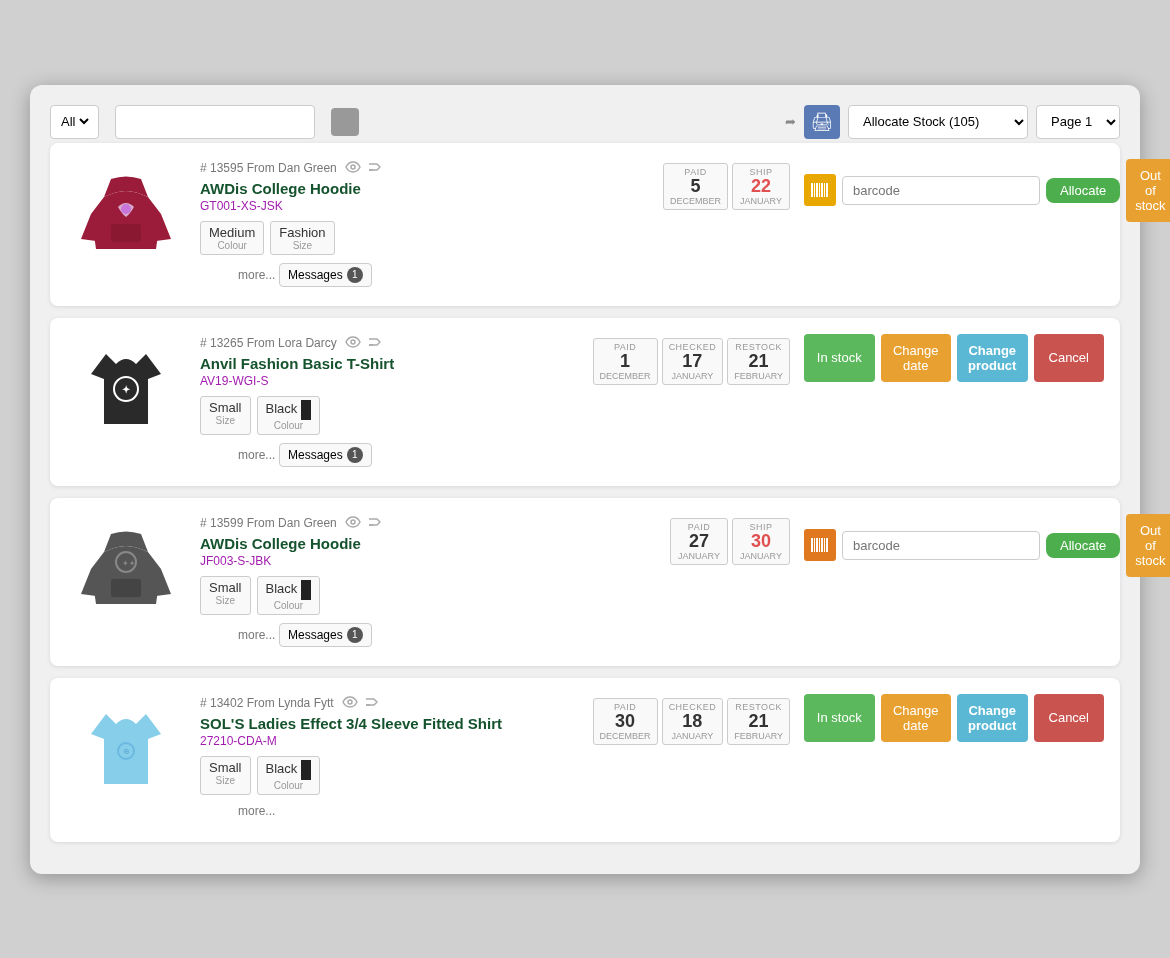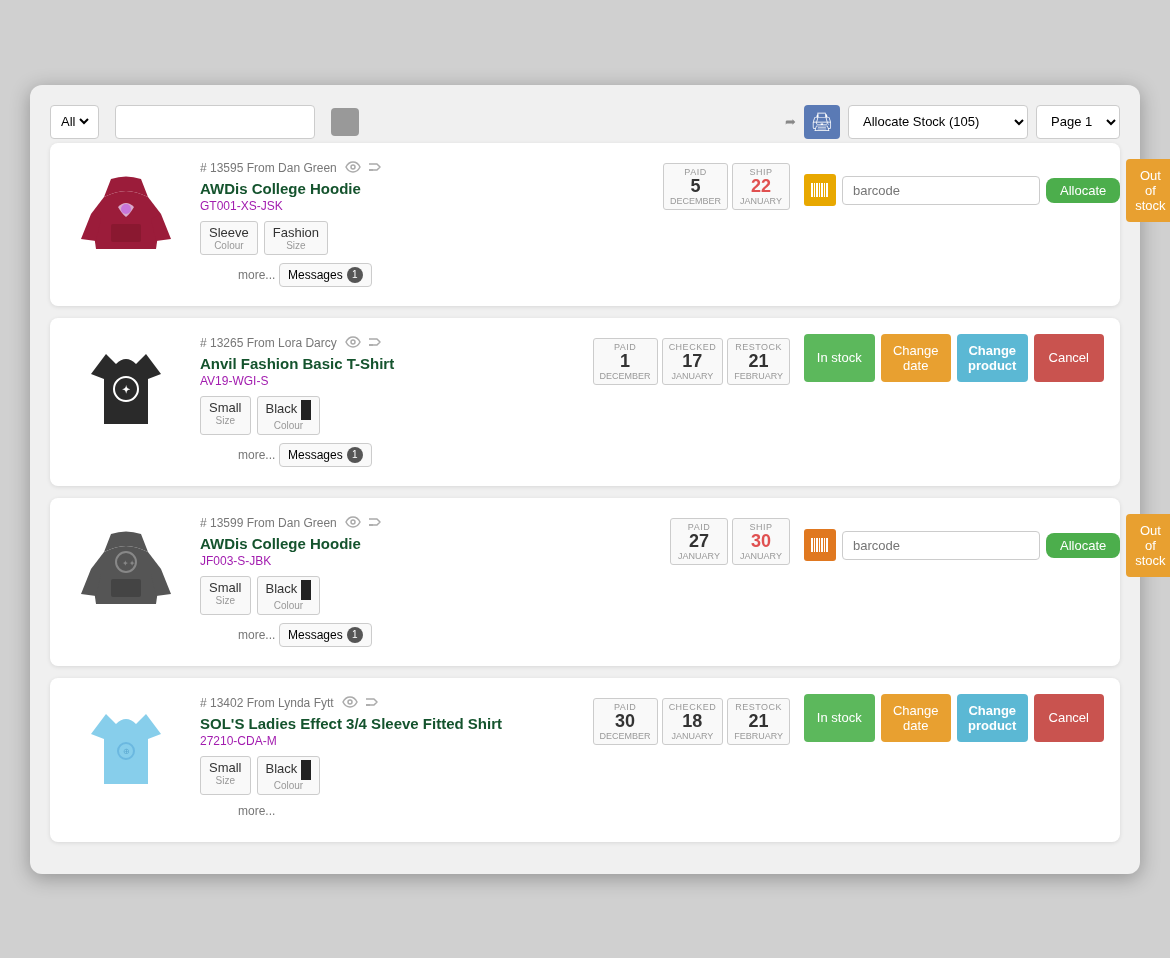--- a/index.html
+++ b/index.html
@@ -359,21 +359,21 @@
     <path d="M2 5h8l3 3-3 3H2" stroke="#aaa" stroke-width="1.5" fill="none" stroke-linejoin="round"></path>
     <path d="M2 11h4" stroke="#aaa" stroke-width="1.5"></path>
   </svg></span>
         </span>
       </div>
       <div class="order-title">AWDis College Hoodie</div>
       <div class="order-sku">GT001-XS-JSK</div>
       <div class="tags">
 
       <div class="tag">
-        <span class="tag-value">Sleeve</span>
+        <span class="tag-value">Medium</span>
         <span class="tag-label">Colour</span>
       </div>
 
       <div class="tag">
         <span class="tag-value">Fashion</span>
         <span class="tag-label">Size</span>
       </div>
 
       </div>
       <a class="more-link">more...</a>

